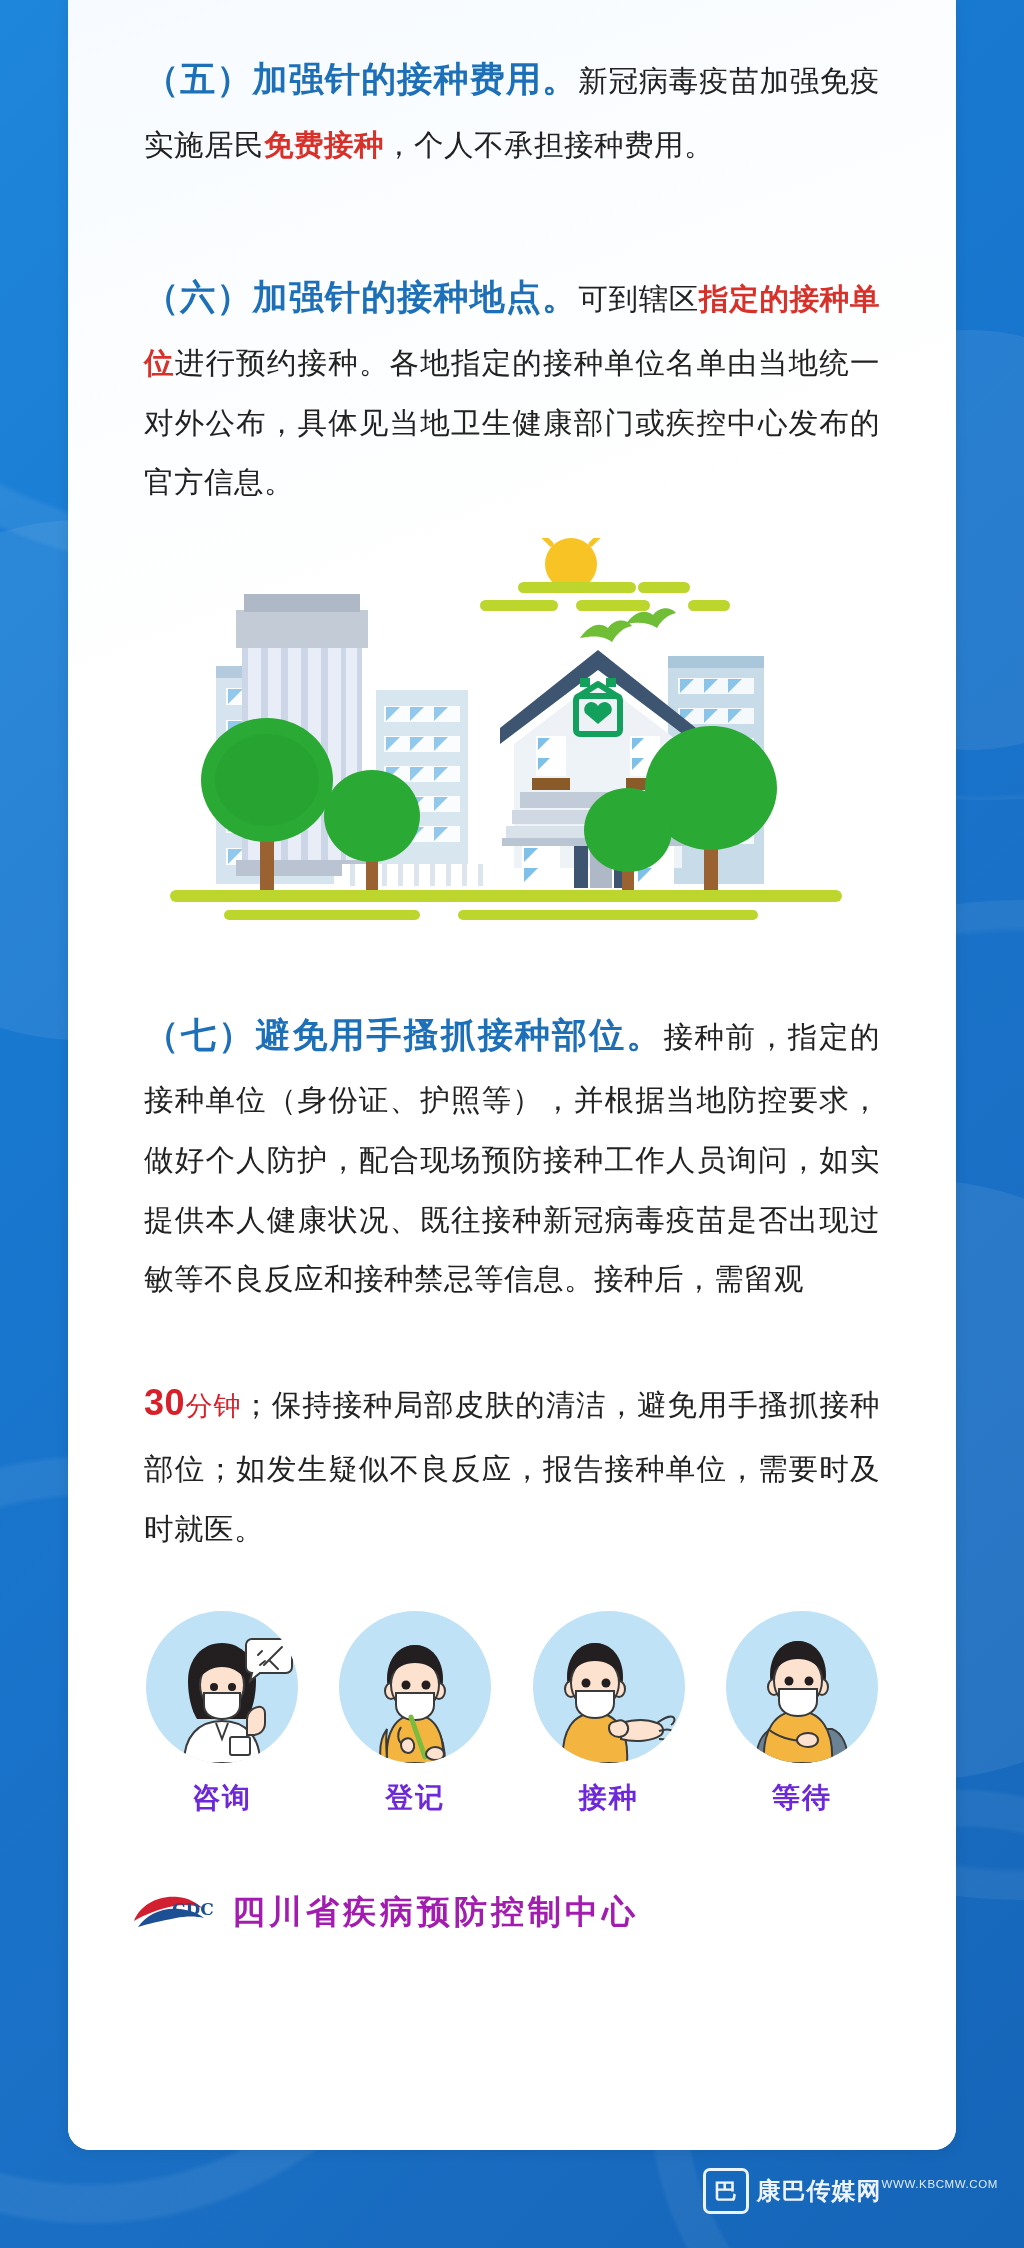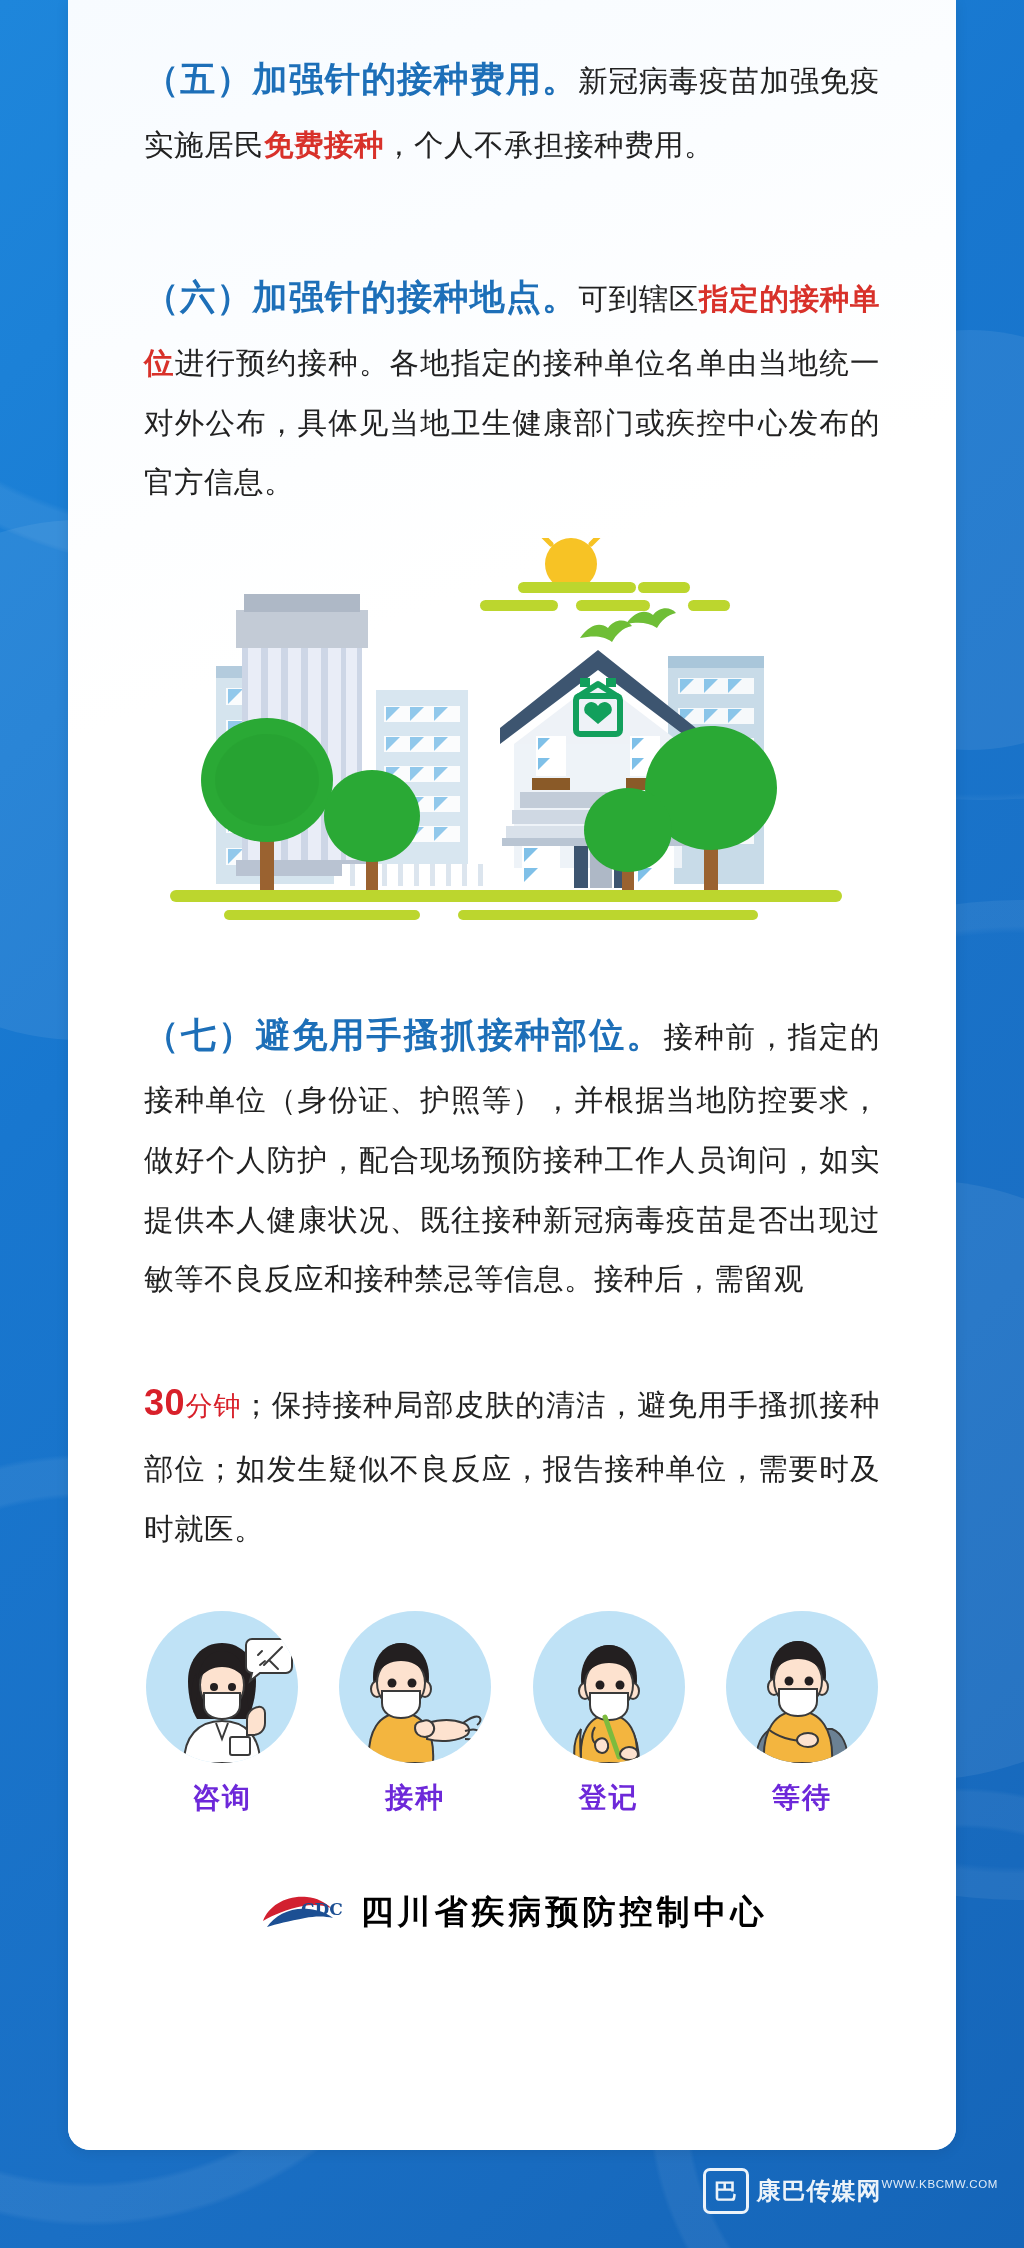--- a/index.html
+++ b/index.html
@@ -60,23 +60,23 @@
   .steps{display:flex;justify-content:space-between;align-items:flex-end;
          margin:52px 6px 0 6px;}
   .step{width:176px;text-align:center;}
   .step .circle{width:152px;height:152px;border-radius:50%;background:#bfe2f6;
                 margin:0 auto;position:relative;overflow:hidden;}
   .step .circle svg{position:absolute;left:0;top:0;width:152px;height:152px;}
   .step .lbl{margin-top:16px;font-size:28px;color:#6d28d9;font-weight:bold;letter-spacing:2px;
              font-family:"DejaVu Sans","Liberation Sans",sans-serif;}
 
   
-  .footer{display:flex;align-items:center;justify-content:center;gap:18px;margin-top:68px;}
+  .footer{display:flex;align-items:center;justify-content:flex-start;gap:18px;margin-top:68px;}
   .footer .logo{width:86px;height:56px;position:relative;}
-  .footer .org{font-size:33px;font-weight:bold;color:#000000;letter-spacing:4px;
+  .footer .org{font-size:33px;font-weight:bold;color:#a21caf;letter-spacing:4px;
                 font-family:"DejaVu Sans","Liberation Sans",sans-serif;}
 
   
   #watermark{position:absolute;right:26px;bottom:34px;display:flex;align-items:center;gap:8px;opacity:.92;}
   #watermark .wm-box{width:40px;height:40px;border:3px solid #ffffff;border-radius:7px;
       display:flex;align-items:center;justify-content:center;
       color:#ffffff;font-size:23px;font-weight:bold;font-family:"DejaVu Serif",serif;}
   #watermark .wm-txt{display:flex;flex-direction:row;line-height:1.05;color:#fff;}
   #watermark .wm-main{font-size:24px;font-weight:bold;letter-spacing:1px;}
   #watermark .wm-sub{font-size:11.5px;letter-spacing:.6px;opacity:.95;}
@@ -379,70 +379,70 @@
             </g>
           </g>
         </svg>
       </div>
       <div class="lbl">咨询</div>
     </div>
 
     <div class="step">
       <div class="circle">
         <svg viewBox="0 0 152 152">
+
+          <path d="M46 152c0-16 4-28 8-34h44c4 6 8 18 8 34z" fill="#f3f3f3" stroke="#3a3a3a" stroke-width="2"></path>
+
+          <path d="M48 152c-2-30 8-48 28-48s30 18 28 48z" fill="#f3b53f" stroke="#3a3a3a" stroke-width="2"></path>
+          <path d="M48 118c-2 12 0 24 0 34h-6c-2-14 0-26 6-34z" fill="#f3b53f" stroke="#3a3a3a" stroke-width="2"></path>
+
+          <path d="M48 68c0-20 12-34 28-34s28 14 28 34c0 6-1 11-2 15H50c-1-4-2-9-2-15z" fill="#231f20"></path>
+
+          <ellipse cx="52" cy="80" rx="6" ry="8" fill="#fde2cf" stroke="#3a3a3a" stroke-width="2"></ellipse>
+          <ellipse cx="100" cy="80" rx="6" ry="8" fill="#fde2cf" stroke="#3a3a3a" stroke-width="2"></ellipse>
+
+          <ellipse cx="76" cy="74" rx="24" ry="26" fill="#fde2cf" stroke="#3a3a3a" stroke-width="2"></ellipse>
+          <path d="M50 66c2-20 12-32 26-32s24 12 26 32c-8-10-16-14-26-14s-18 4-26 14z" fill="#231f20"></path>
+          <circle cx="67" cy="74" r="4.5" fill="#231f20"></circle>
+          <circle cx="87" cy="74" r="4.5" fill="#231f20"></circle>
+
+          <path d="M57 82h38v12c0 10-9 15-19 15s-19-5-19-15z" fill="#ffffff" stroke="#3a3a3a" stroke-width="2"></path>
+
+          <path d="M62 116c-4 6-4 14 2 18l8 4" fill="none" stroke="#3a3a3a" stroke-width="2"></path>
+          <line x1="72" y1="106" x2="86" y2="146" stroke="#7dbb3e" stroke-width="5" stroke-linecap="round"></line>
+          <path d="M66 128c4-2 8 0 9 5s-2 9-6 9-7-4-7-8 2-5 4-6z" fill="#fde2cf" stroke="#3a3a3a" stroke-width="2"></path>
+          <path d="M96 136c5 0 9 3 9 7s-4 6-9 6-9-3-9-6 4-7 9-7z" fill="#fde2cf" stroke="#3a3a3a" stroke-width="2"></path>
+        </svg>
+      </div>
+      <div class="lbl">登记</div>
+    </div>
+
+    <div class="step">
+      <div class="circle">
+        <svg viewBox="0 0 152 152">
           <path d="M30 152c-2-32 10-50 32-50s34 18 32 50z" fill="#f3b53f" stroke="#3a3a3a" stroke-width="2"></path>
 
           <path d="M34 66c0-20 12-34 28-34s28 14 28 34c0 6-1 11-2 15H36c-1-4-2-9-2-15z" fill="#231f20"></path>
           <ellipse cx="38" cy="78" rx="6" ry="8" fill="#fde2cf" stroke="#3a3a3a" stroke-width="2"></ellipse>
           <ellipse cx="86" cy="78" rx="6" ry="8" fill="#fde2cf" stroke="#3a3a3a" stroke-width="2"></ellipse>
           <ellipse cx="62" cy="72" rx="24" ry="26" fill="#fde2cf" stroke="#3a3a3a" stroke-width="2"></ellipse>
           <path d="M36 64c2-20 12-32 26-32s24 12 26 32c-8-10-16-14-26-14s-18 4-26 14z" fill="#231f20"></path>
           <circle cx="53" cy="72" r="4.5" fill="#231f20"></circle>
           <circle cx="73" cy="72" r="4.5" fill="#231f20"></circle>
           <path d="M43 80h38v12c0 10-9 15-19 15s-19-5-19-15z" fill="#ffffff" stroke="#3a3a3a" stroke-width="2"></path>
 
           <path d="M88 112c14-4 26-4 36 0 6 2 8 8 4 12-8 6-26 8-40 4z" fill="#fde2cf" stroke="#3a3a3a" stroke-width="2"></path>
           <path d="M124 112c6-4 12-8 16-6 3 2 1 6-2 8" fill="none" stroke="#3a3a3a" stroke-width="2"></path>
           <path d="M126 120c6-2 12-2 14 1 2 3-2 5-6 6" fill="none" stroke="#3a3a3a" stroke-width="2"></path>
           <path d="M126 128c5 0 10 1 11 4 1 3-3 4-7 4" fill="none" stroke="#3a3a3a" stroke-width="2"></path>
 
           <path d="M84 110c5-2 10 1 11 6s-3 10-9 10-10-4-10-9 3-6 8-7z" fill="#fde2cf" stroke="#3a3a3a" stroke-width="2"></path>
         </svg>
       </div>
       <div class="lbl">接种</div>
-    </div>
-
-    <div class="step">
-      <div class="circle">
-        <svg viewBox="0 0 152 152">
-
-          <path d="M46 152c0-16 4-28 8-34h44c4 6 8 18 8 34z" fill="#f3f3f3" stroke="#3a3a3a" stroke-width="2"></path>
-
-          <path d="M48 152c-2-30 8-48 28-48s30 18 28 48z" fill="#f3b53f" stroke="#3a3a3a" stroke-width="2"></path>
-          <path d="M48 118c-2 12 0 24 0 34h-6c-2-14 0-26 6-34z" fill="#f3b53f" stroke="#3a3a3a" stroke-width="2"></path>
-
-          <path d="M48 68c0-20 12-34 28-34s28 14 28 34c0 6-1 11-2 15H50c-1-4-2-9-2-15z" fill="#231f20"></path>
-
-          <ellipse cx="52" cy="80" rx="6" ry="8" fill="#fde2cf" stroke="#3a3a3a" stroke-width="2"></ellipse>
-          <ellipse cx="100" cy="80" rx="6" ry="8" fill="#fde2cf" stroke="#3a3a3a" stroke-width="2"></ellipse>
-
-          <ellipse cx="76" cy="74" rx="24" ry="26" fill="#fde2cf" stroke="#3a3a3a" stroke-width="2"></ellipse>
-          <path d="M50 66c2-20 12-32 26-32s24 12 26 32c-8-10-16-14-26-14s-18 4-26 14z" fill="#231f20"></path>
-          <circle cx="67" cy="74" r="4.5" fill="#231f20"></circle>
-          <circle cx="87" cy="74" r="4.5" fill="#231f20"></circle>
-
-          <path d="M57 82h38v12c0 10-9 15-19 15s-19-5-19-15z" fill="#ffffff" stroke="#3a3a3a" stroke-width="2"></path>
-
-          <path d="M62 116c-4 6-4 14 2 18l8 4" fill="none" stroke="#3a3a3a" stroke-width="2"></path>
-          <line x1="72" y1="106" x2="86" y2="146" stroke="#7dbb3e" stroke-width="5" stroke-linecap="round"></line>
-          <path d="M66 128c4-2 8 0 9 5s-2 9-6 9-7-4-7-8 2-5 4-6z" fill="#fde2cf" stroke="#3a3a3a" stroke-width="2"></path>
-          <path d="M96 136c5 0 9 3 9 7s-4 6-9 6-9-3-9-6 4-7 9-7z" fill="#fde2cf" stroke="#3a3a3a" stroke-width="2"></path>
-        </svg>
-      </div>
-      <div class="lbl">登记</div>
     </div>
 
     <div class="step">
       <div class="circle">
         <svg viewBox="0 0 152 152">
 
           <path d="M30 152c0-18 6-30 16-34h60c10 4 16 16 16 34z" fill="#6b8194" stroke="#3a3a3a" stroke-width="2"></path>
 
           <path d="M38 152c-2-34 12-52 34-52s36 18 34 52z" fill="#f3b53f" stroke="#3a3a3a" stroke-width="2"></path>
 

